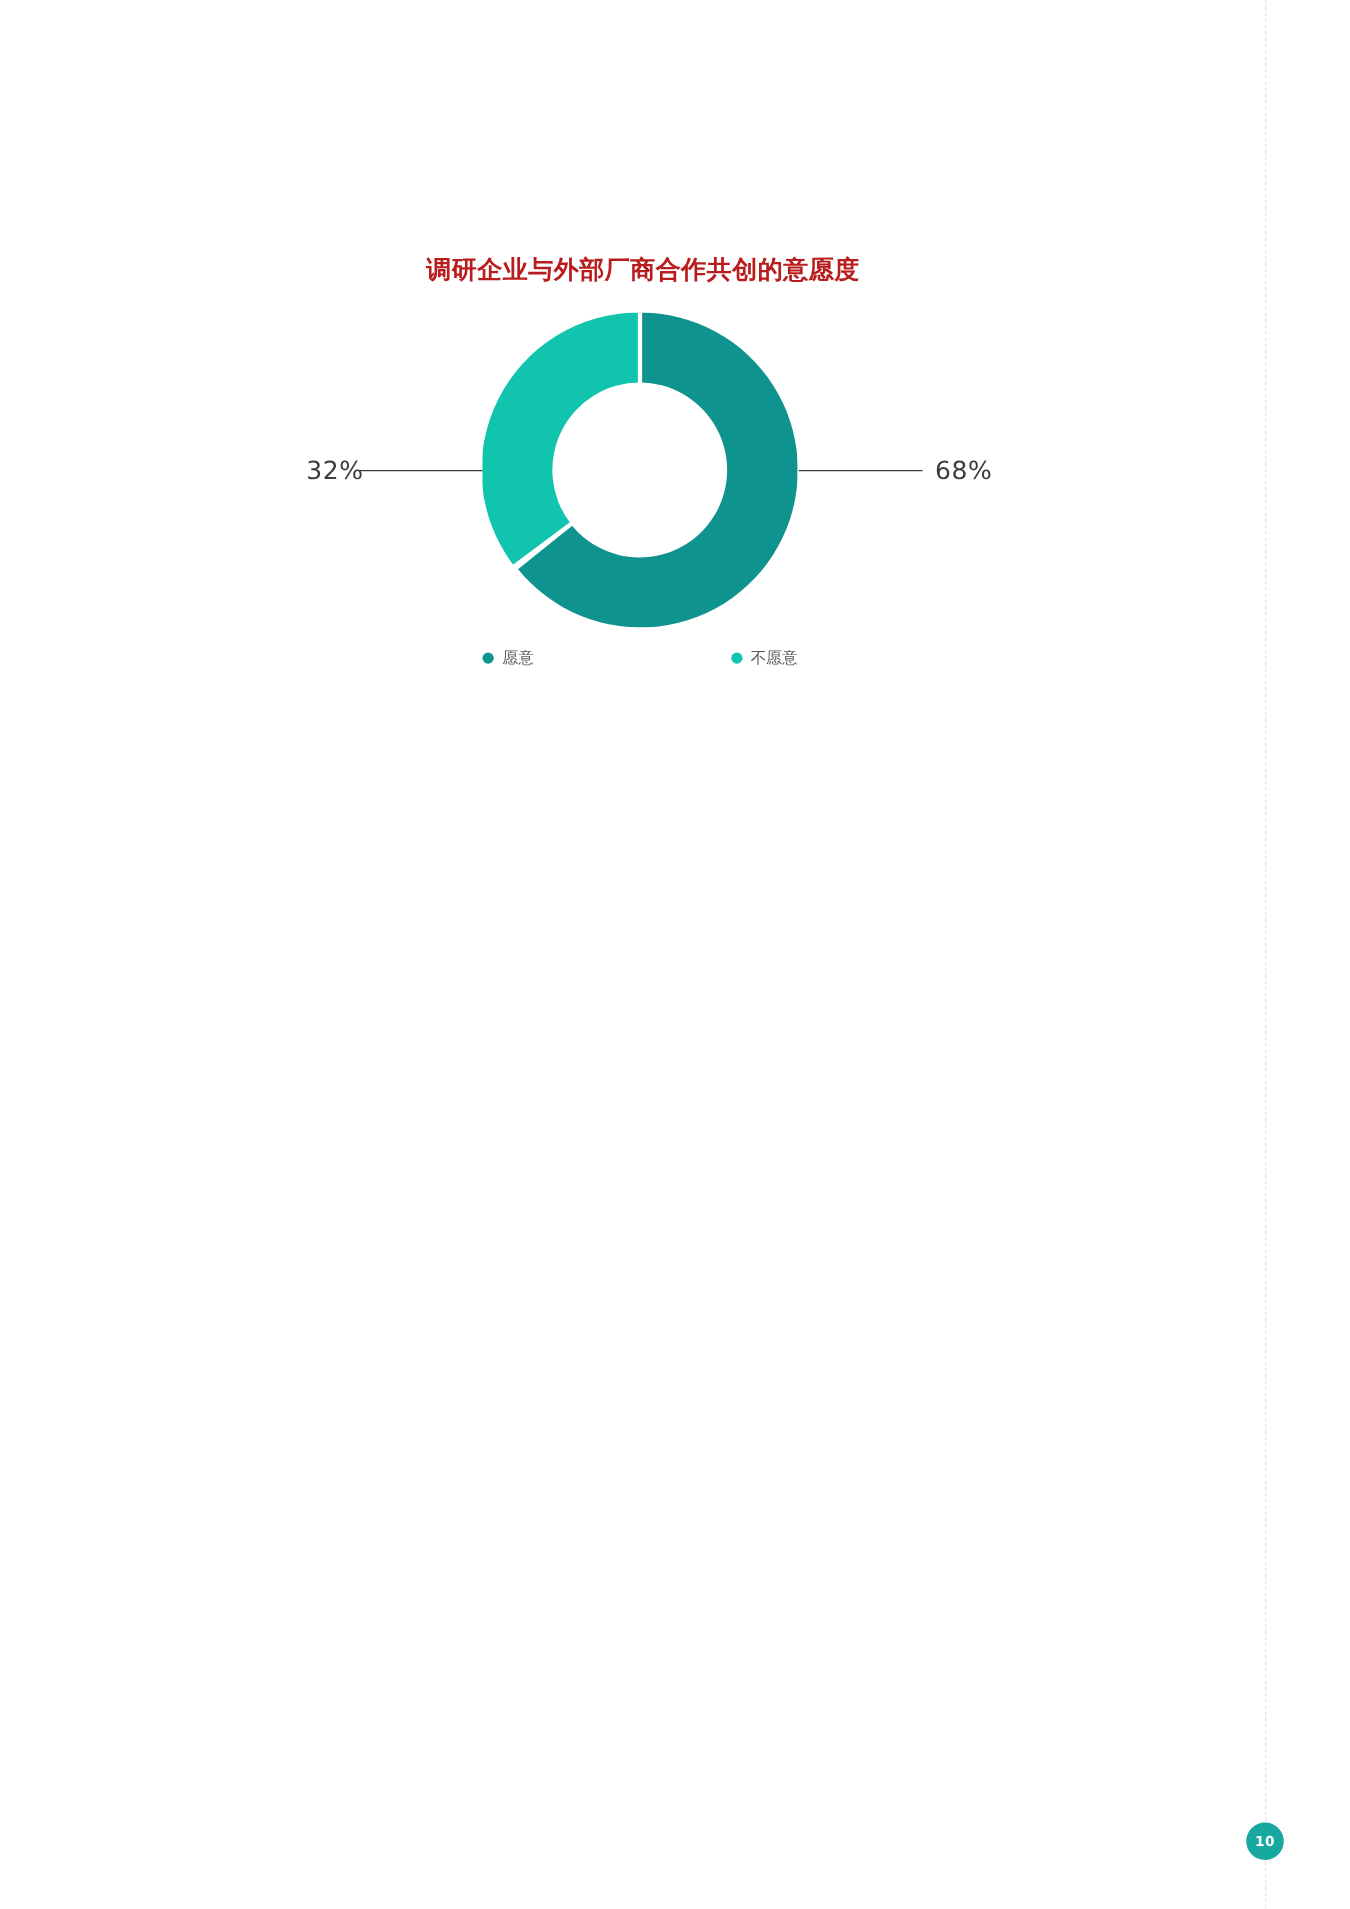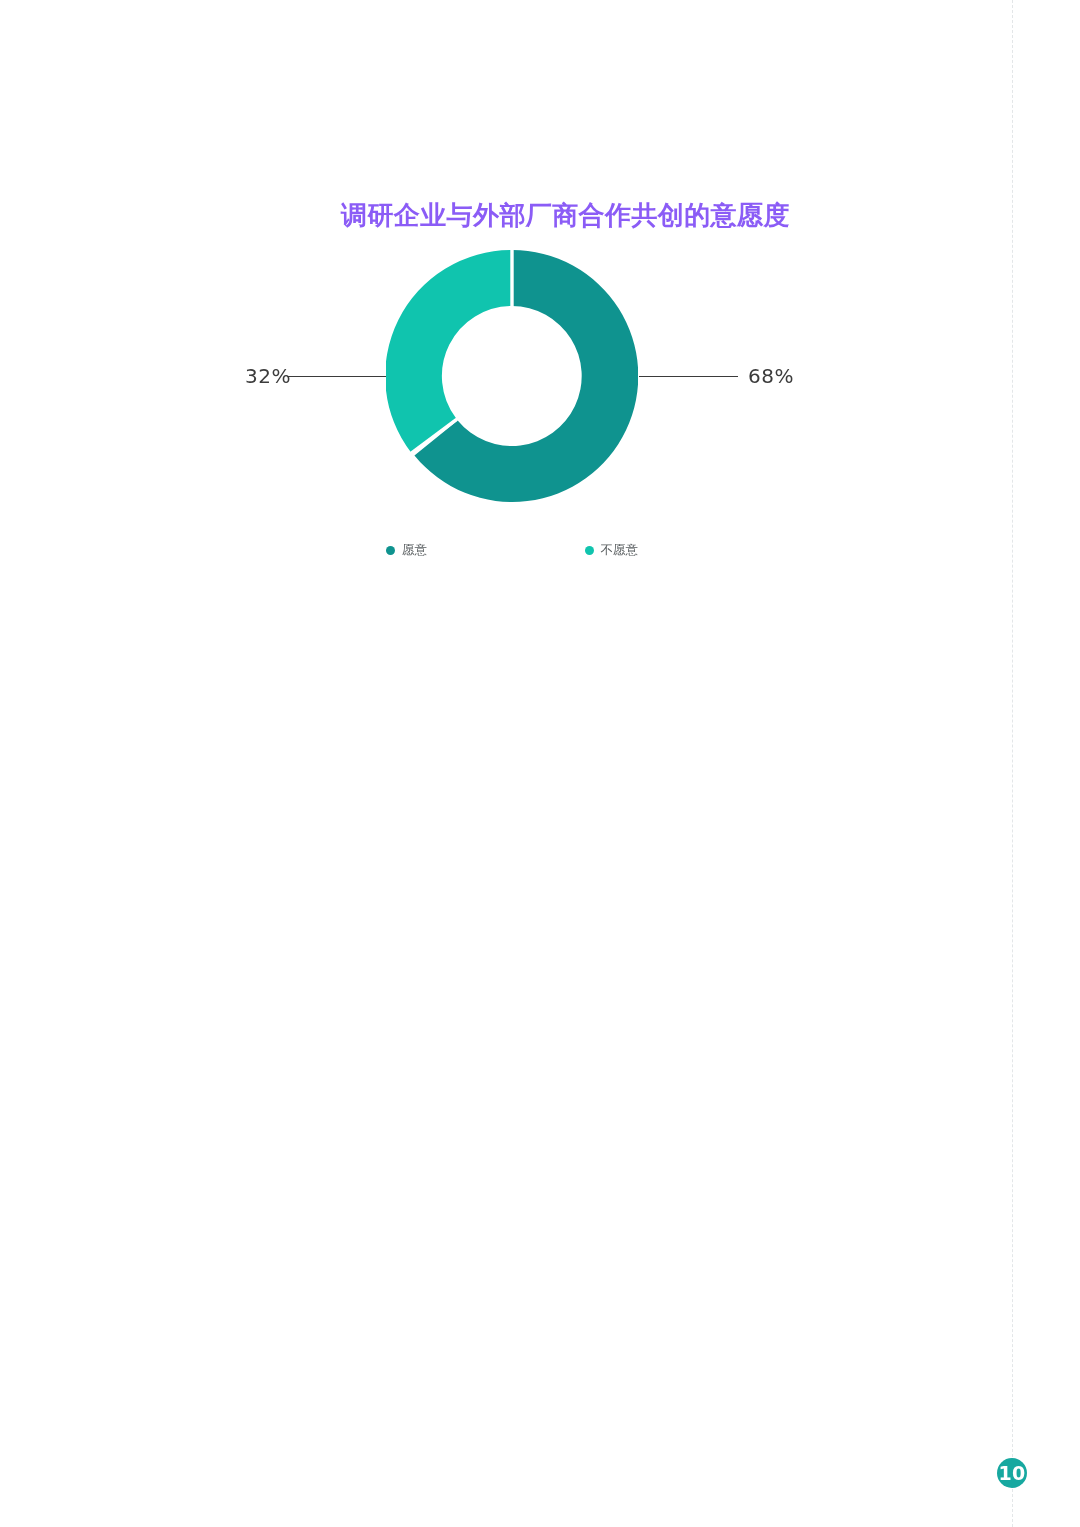--- a/index.html
+++ b/index.html
@@ -30,23 +30,23 @@
     position: absolute;
     left: 0px;
     top: 0px;
     width: 1080px;
     height: 620px;
   }
   .chart-title {
     position: absolute;
     left: 341px;
     top: 200px;
-    font-size: 26px;
+    font-size: 20px;
     line-height: 30px;
-    color: #8b5cf6;
+    color: #b91c1c;
     font-weight: 700;
     letter-spacing: 0.4px;
     white-space: nowrap;
   }
   .donut-wrap {
     position: absolute;
     left: 386px;
     top: 250px;
     width: 252px;
     height: 252px;
@@ -83,21 +83,20 @@
     width: 252px;
     display: flex;
     justify-content: space-between;
     align-items: center;
   }
   .legend-item {
     display: flex;
     align-items: center;
     gap: 7px;
     white-space: nowrap;
-    margin-top: 24px;
   }
   .legend-dot {
     width: 9px;
     height: 9px;
     border-radius: 50%;
     display: inline-block;
     flex: 0 0 auto;
   }
   .legend-label {
     font-size: 12.5px;
@@ -122,21 +121,21 @@
   .page-badge {
     position: absolute;
     left: 997px;
     top: 1458px;
     width: 30px;
     height: 30px;
     border-radius: 50%;
     display: flex;
     align-items: center;
     justify-content: center;
-    font-size: 19px;
+    font-size: 11px;
     font-weight: 700;
     color: #ffffff;
     letter-spacing: 0.3px;
   }
 </style>
 </head>
 <body>
 
 <div class="page">
 

